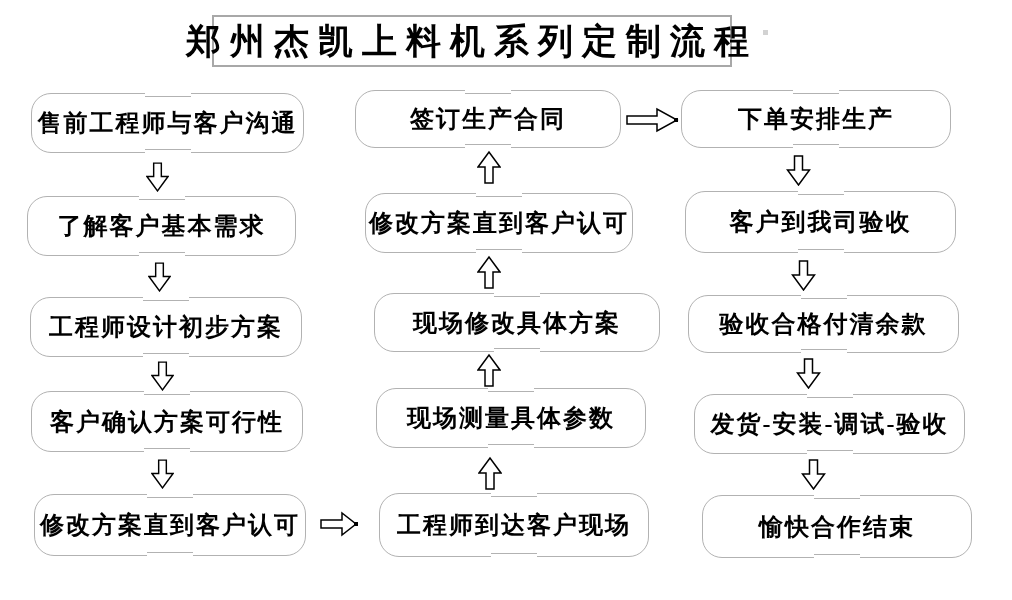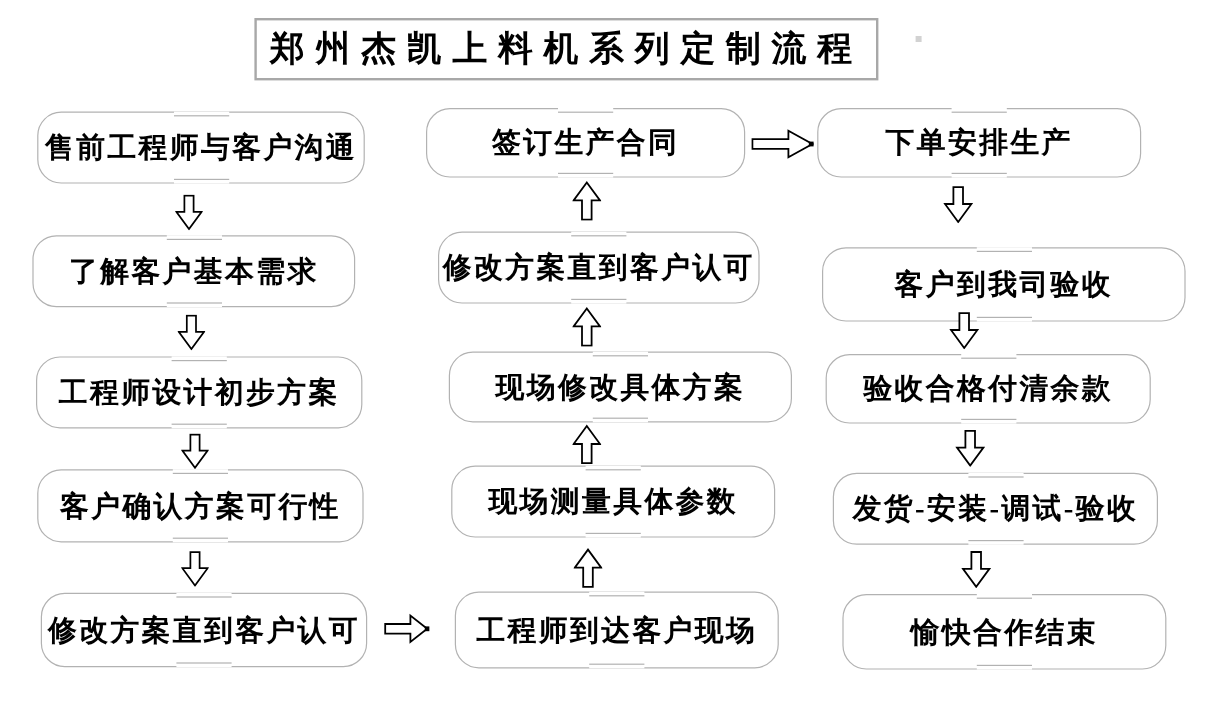--- a/index.html
+++ b/index.html
@@ -13,21 +13,21 @@
   }
 
   
   .titlebox {
     position: absolute;
     left: 212px; top: 15px;
     width: 520px; height: 52px;
     border: 2px solid #a8a8a8;
     box-sizing: border-box;
     display: flex; align-items: center; justify-content: center;
-    font-size: 29px; font-weight: bold;
+    font-size: 35px; font-weight: bold;
     letter-spacing: 9px;
     color: #000;
     white-space: nowrap;
   }
 
   
   .fbox {
     position: absolute;
     border: 1px solid #b2b2b2;
     border-radius: 20px;
@@ -69,21 +69,21 @@
   .L4 { left: 31px;  top: 391px; width: 272px; height: 61px; }
   .L5 { left: 34px;  top: 494px; width: 272px; height: 62px; }
   
   .M1 { left: 355px; top: 90px;  width: 266px; height: 58px; }
   .M2 { left: 365px; top: 193px; width: 268px; height: 60px; }
   .M3 { left: 374px; top: 293px; width: 286px; height: 59px; }
   .M4 { left: 376px; top: 388px; width: 270px; height: 60px; }
   .M5 { left: 379px; top: 493px; width: 270px; height: 64px; }
   
   .R1 { left: 681px; top: 90px;  width: 270px; height: 58px; }
-  .R2 { left: 685px; top: 206px; width: 303px; height: 62px; }
+  .R2 { left: 685px; top: 191px; width: 271px; height: 62px; }
   .R3 { left: 688px; top: 295px; width: 271px; height: 58px; }
   .R4 { left: 694px; top: 394px; width: 271px; height: 60px; }
   .R5 { left: 702px; top: 495px; width: 270px; height: 63px; }
 
   
   .aL1 { left: 146px; top: 162px; }
   .aL2 { left: 148px; top: 262px; }
   .aL3 { left: 151px; top: 361px; }
   .aL4 { left: 151px; top: 459px; }
   

